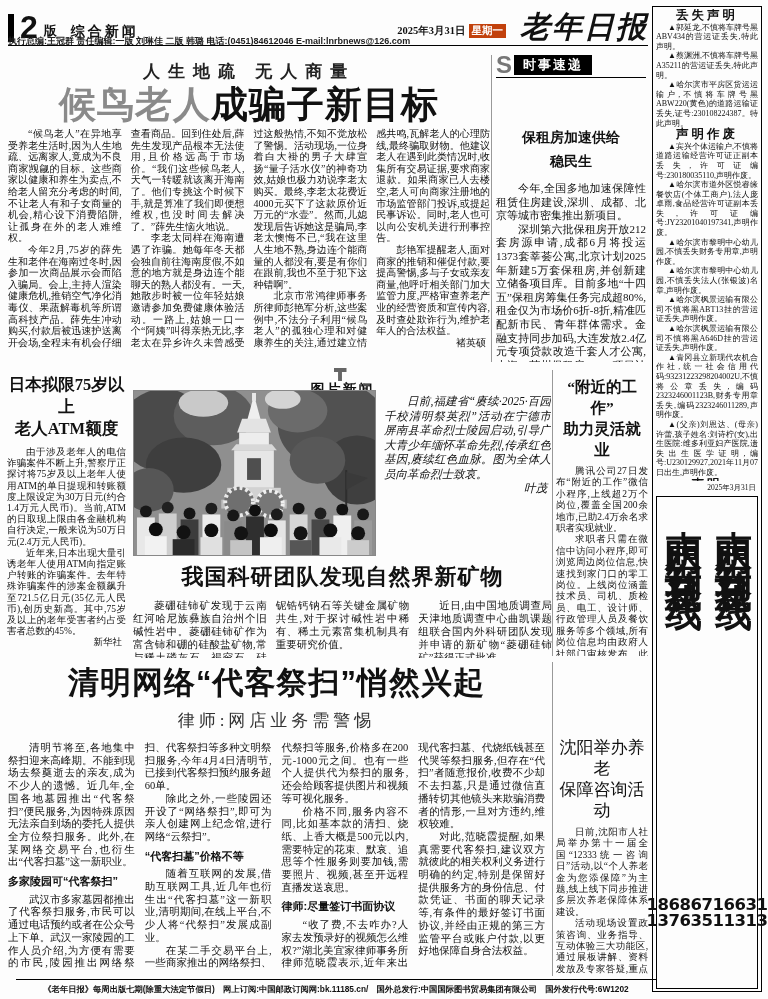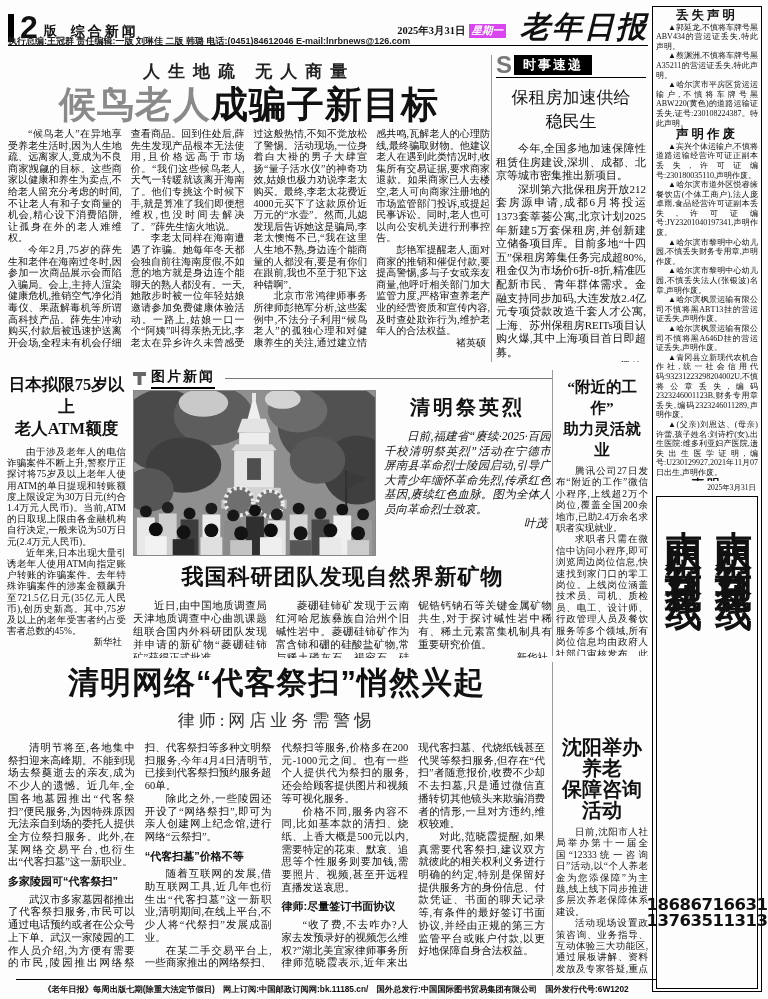--- a/index.html
+++ b/index.html
@@ -12,21 +12,21 @@
   
   .hdr-row1 { position:absolute; left:8px; top:6px; width:640px; height:36px;
     display:flex; align-items:flex-end; justify-content:space-between; }
   .hdr-left { display:flex; align-items:flex-end; gap:6px; }
   .page-bar { width:6px; height:28px; background:#000; }
   .page-num { font-size:32px; font-weight:900; line-height:30px; font-family:"Liberation Sans",sans-serif; }
   .page-word { font-size:13px; font-weight:700; padding-bottom:2px; }
   .section-name { font-size:14px; font-weight:900; letter-spacing:3px; padding-left:8px; padding-bottom:1px; font-family:"Liberation Sans",sans-serif; }
   .hdr-right { display:flex; align-items:flex-end; gap:14px; }
   .hdr-date { font-size:10.5px; font-weight:700; padding-bottom:4px; }
-  .weekday-badge { display:inline-block; background:#d946ef; color:#fff; padding:0 3px; margin-left:3px;font-style:italic; }
+  .weekday-badge { display:inline-block; background:#c2410c; color:#fff; padding:0 3px; margin-left:3px; }
   .masthead { font-size:30px; font-weight:900; font-style:italic; letter-spacing:2px; line-height:30px; }
   .hdr-rule { position:absolute; left:8px; top:45px; width:640px; border-top:1.5px solid #000; }
   .staff-line { position:absolute; left:8px; top:35px; width:640px; font-size:9px; font-weight:700;
     font-family:"Liberation Sans",sans-serif; color:#222; }
   
   .jbody p { text-indent:2em; text-align:justify; }
   .byline { display:block; text-align:right; padding-right:4px; font-weight:400; }
   
   .kicker { position:absolute; left:8px; top:60px; width:482px; text-align:center;
     font-size:17px; font-weight:700; letter-spacing:8px; color:#222; }
@@ -35,48 +35,48 @@
   .headline .gray { color:#8a8a8a; }
   .main-body { position:absolute; left:8px; top:128px; width:482px; height:236px; overflow:hidden;
     column-count:4; column-gap:9px; font-size:10px; line-height:11.6px; }
   
   .v-rule { position:absolute; border-left:1px solid #999; }
   .flash-logo { position:absolute; left:496px; top:55px; width:150px; display:flex; align-items:center;
     border-bottom:1.5px solid #000; padding-bottom:2px; }
   .flash-s { font-size:24px; font-weight:900; color:#777; font-family:"Liberation Sans",sans-serif; line-height:20px; margin-right:2px; }
   .flash-box { background:#000; color:#fff; font-size:13px; font-weight:700; padding:1px 9px; letter-spacing:2px; }
   .flash-art { position:absolute; left:496px; top:86px; width:150px; height:276px; overflow:hidden; }
-  .flash-title { text-align:center; font-size:17px; font-weight:400; line-height:24px; margin-bottom:8px; }
+  .flash-title { text-align:center; font-size:14px; font-weight:700; line-height:24px; margin-bottom:8px;margin-top:40px; }
   .flash-art .jbody { font-size:11px; line-height:13.6px; }
   
   .atm-art { position:absolute; left:7px; top:374px; width:119px; height:282px; overflow:hidden; }
   .atm-title { text-align:center; font-size:16.5px; font-weight:900; line-height:22px; margin-bottom:7px; }
   .atm-art .jbody { font-size:9.5px; line-height:11.2px; }
   
-  .photo-logo { position:absolute; left:133px; top:368px; width:419px; display:flex; align-items:center; }
+  .photo-logo { position:absolute; left:133px; top:368px; width:419px; display:flex; align-items:center;flex-direction:column; }
   .t-icon { width:13px; height:13px; background:#666; margin-right:5px;
     clip-path:polygon(0 0,100% 0,100% 30%,65% 30%,65% 100%,35% 100%,35% 30%,0 30%); }
   .photo-label { font-size:14px; font-weight:900; letter-spacing:2px; border-bottom:2px solid #000; padding-bottom:1px; font-family:"Liberation Sans",sans-serif; }
   .photo-rule { flex:1; border-top:1px solid #777; margin-left:10px; }
   .photo-frame { position:absolute; left:133px; top:390px; width:243px; height:166px; border:1px solid #888; background:#9a9a9a; }
   .photo-frame svg { display:block; width:100%; height:100%; }
   .caption-art { position:absolute; left:384px; top:394px; width:167px; height:162px; overflow:hidden; }
   .caption-title { text-align:center; font-size:20px; font-weight:900; letter-spacing:3px; margin-bottom:8px; }
   .caption-art .jbody { font-size:11.5px; line-height:14.5px; font-style:italic; }
   
   .mineral-art { position:absolute; left:133px; top:562px; width:419px; height:96px; overflow:hidden; }
   .mineral-title { text-align:center; font-size:22px; font-weight:900; letter-spacing:1px; margin-bottom:7px; font-family:"Liberation Sans",sans-serif; }
   .mineral-body { column-count:3; column-gap:9px; font-size:10.5px; line-height:13px; height:66px; overflow:hidden; }
   
   .jobs-art { position:absolute; left:556px; top:376px; width:92px; height:280px; overflow:hidden; }
   .jobs-title { text-align:center; font-size:15.5px; font-weight:900; line-height:21px; margin-bottom:6px; }
   .jobs-art .jbody, .shenyang-art .jbody { font-size:9.5px; line-height:11.4px; }
   
   .shenyang-art { position:absolute; left:556px; top:737px; width:92px; height:238px; overflow:hidden; }
-  .sy-title { text-align:center; font-size:20px; font-weight:700; line-height:21px; margin-bottom:6px; }
+  .sy-title { text-align:center; font-size:17px; font-weight:400; line-height:21px; margin-bottom:6px; }
   
   .tomb-art { position:absolute; left:8px; top:662px; width:537px; }
   .tomb-title { text-align:center; font-size:31px; font-weight:900; letter-spacing:1px; font-family:"Liberation Sans",sans-serif; white-space:nowrap; }
   .tomb-sub { text-align:center; font-size:17px; letter-spacing:4px; color:#333; margin-top:5px; }
   .tomb-body { margin-top:10px; column-count:4; column-gap:10px; height:238px; overflow:hidden;
     font-size:10.5px; line-height:12.7px; }
   .tomb-body h4 { text-align:left; font-size:11px; font-weight:900; margin:6px 0; font-family:"Liberation Sans",sans-serif; }
   
   .classified { position:absolute; left:652px; top:6px; width:110px; height:986px;
     border:1px solid #000; padding:2px 3px; display:flex; flex-direction:column;
@@ -236,32 +236,31 @@
         <circle cx="168" cy="144" r="7" fill="#141414"></circle>
           <rect x="157" y="151" width="22" height="15" fill="#565656"></rect>
         <circle cx="198" cy="141" r="7" fill="#101010"></circle>
           <rect x="187" y="148" width="22" height="18" fill="#e9e9e9"></rect>
         <circle cx="226" cy="144" r="7" fill="#121212"></circle>
           <rect x="215" y="151" width="22" height="15" fill="#cccccc"></rect>
       </g>
     </svg>
   </div>
   <div class="caption-art">
-    <div class="caption-title">清明祭英烈</div>
     <div class="jbody">
       <p>日前,福建省“赓续·2025·百园千校清明祭英烈”活动在宁德市屏南县革命烈士陵园启动,引导广大青少年缅怀革命先烈,传承红色基因,赓续红色血脉。图为全体人员向革命烈士致哀。</p>
       <span class="byline">叶茂</span>
     </div>
   </div>
 
   <div class="mineral-art">
     <div class="mineral-title">我国科研团队发现自然界新矿物</div>
     <div class="mineral-body jbody">
+      <p>菱硼硅铈矿发现于云南红河哈尼族彝族自治州个旧碱性岩中。菱硼硅铈矿作为富含铈和硼的硅酸盐矿物,常与稀土磷灰石、褐帘石、硅铌锆钙钠石等关键金属矿物共生,对于探讨碱性岩中稀有、稀土元素富集机制具有重要研究价值。</p>
       <p>近日,由中国地质调查局天津地质调查中心曲凯课题组联合国内外科研团队发现并申请的新矿物“菱硼硅铈矿”获得正式批准。</p>
-      <p>菱硼硅铈矿发现于云南红河哈尼族彝族自治州个旧碱性岩中。菱硼硅铈矿作为富含铈和硼的硅酸盐矿物,常与稀土磷灰石、褐帘石、硅铌锆钙钠石等关键金属矿物共生,对于探讨碱性岩中稀有、稀土元素富集机制具有重要研究价值。</p>
       <span class="byline">新华社</span>
     </div>
   </div>
 
   <div class="v-rule" style="left:552px; top:370px; height:286px;"></div>
   <div class="jobs-art">
     <div class="jobs-title">
       <span>“附近的工作”</span><br>
       <span>助力灵活就业</span>
     </div>

